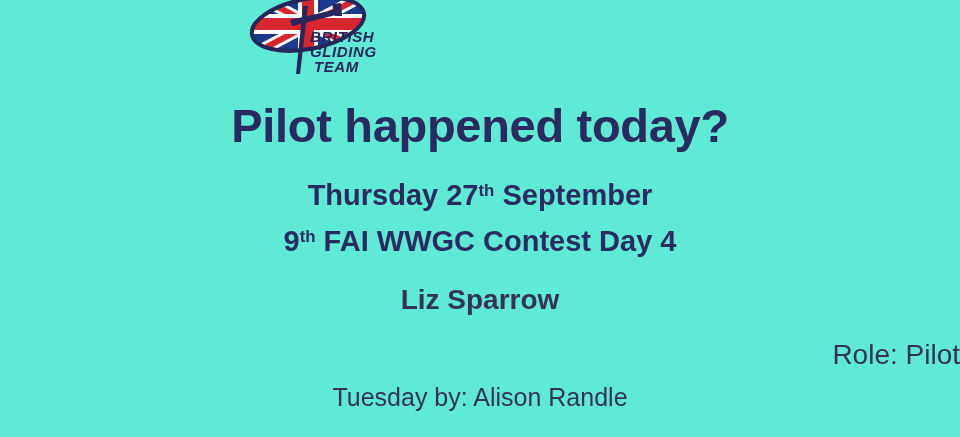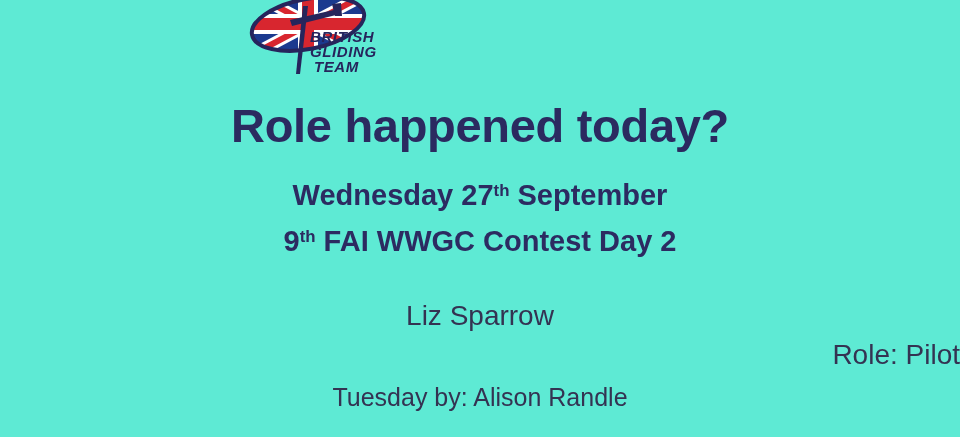--- a/index.html
+++ b/index.html
@@ -86,21 +86,21 @@
 
   .credit {
     position: absolute;
     left: 0;
     width: 960px;
     color: #343352;
     font-weight: normal;
     line-height: 1.15;
     white-space: nowrap;
   }
-  .credit-name   { top: 300px; font-size: 28px; }
+  .credit-name   { top: 284px; font-size: 28px; font-weight: bold; }
   .credit-role   { top: 339px; font-size: 28px; text-align: right; }
   .credit-filmed { top: 383px; font-size: 25px; }
 </style>
 </head>
 <body>
 
 <div class="slide">
 
   <div class="logo-block">
     <svg class="logo-mark" viewBox="0 0 150 84" xmlns="http://www.w3.org/2000/svg">
@@ -139,28 +139,28 @@
       </g>
 
       <text x="64" y="44" font-family="Liberation Sans, sans-serif" font-size="15" font-weight="bold" font-style="italic" fill="#26255c" letter-spacing="0.6">BRITISH</text>
       <text x="64" y="59" font-family="Liberation Sans, sans-serif" font-size="15" font-weight="bold" font-style="italic" fill="#26255c" letter-spacing="0.6">GLIDING</text>
       <text x="68" y="74" font-family="Liberation Sans, sans-serif" font-size="15" font-weight="bold" font-style="italic" fill="#26255c" letter-spacing="0.6">TEAM</text>
     </svg>
   </div>
 
   <div class="content">
 
-    <div class="title">Role happened today?</div>
+    <div class="title">Pilot happened today?</div>
 
     <div class="subtitle subtitle-1">
-      <span>Wednesday 27</span><sup>th</sup><span> September</span>
+      <span>Thursday 27</span><sup>th</sup><span> September</span>
     </div>
 
     <div class="subtitle subtitle-2">
-      <span>9</span><sup>th</sup><span> FAI WWGC Contest Day 2</span>
+      <span>9</span><sup>th</sup><span> FAI WWGC Contest Day 4</span>
     </div>
 
     <div class="credit credit-name">Liz Sparrow</div>
     <div class="credit credit-role">Role:  Pilot</div>
     <div class="credit credit-filmed">Tuesday by: Alison Randle</div>
 
   </div>
 </div>
 
 </body></html>

